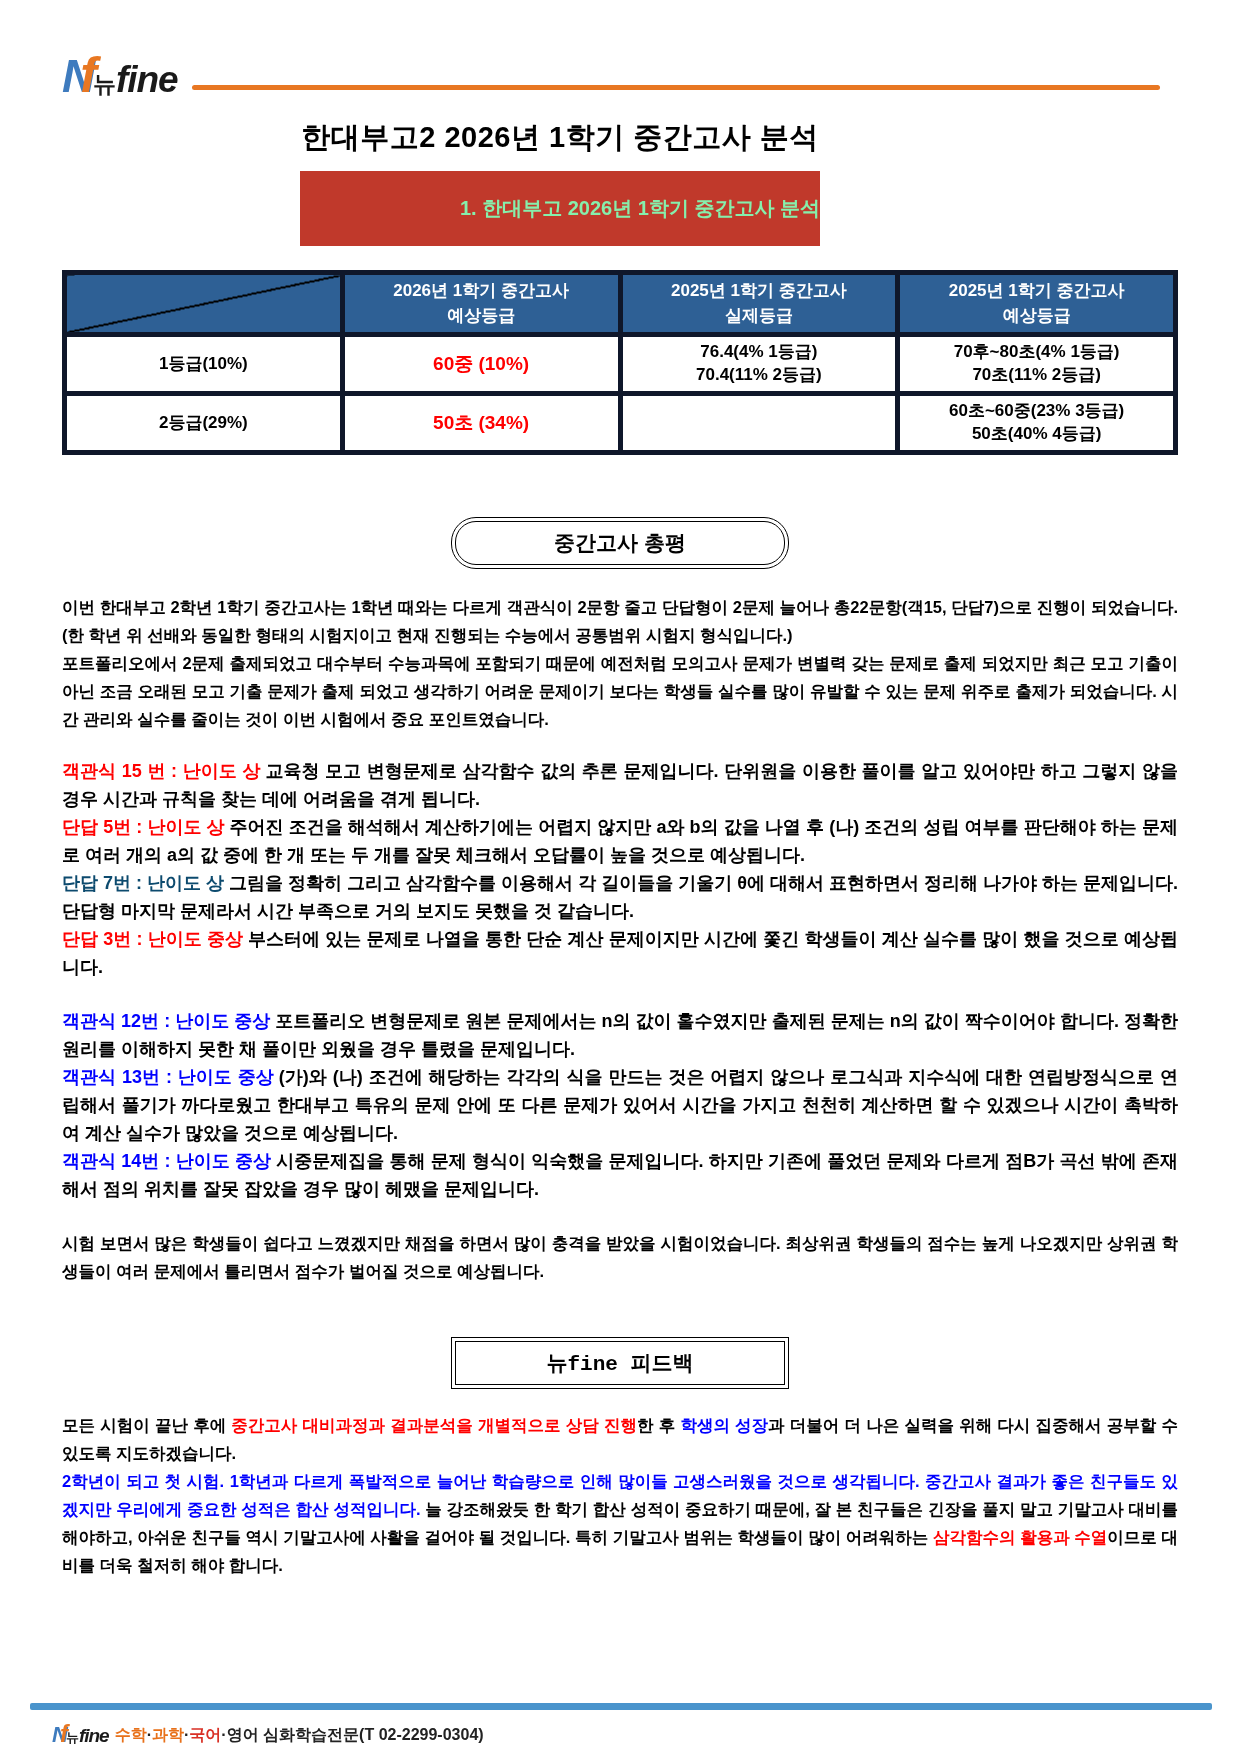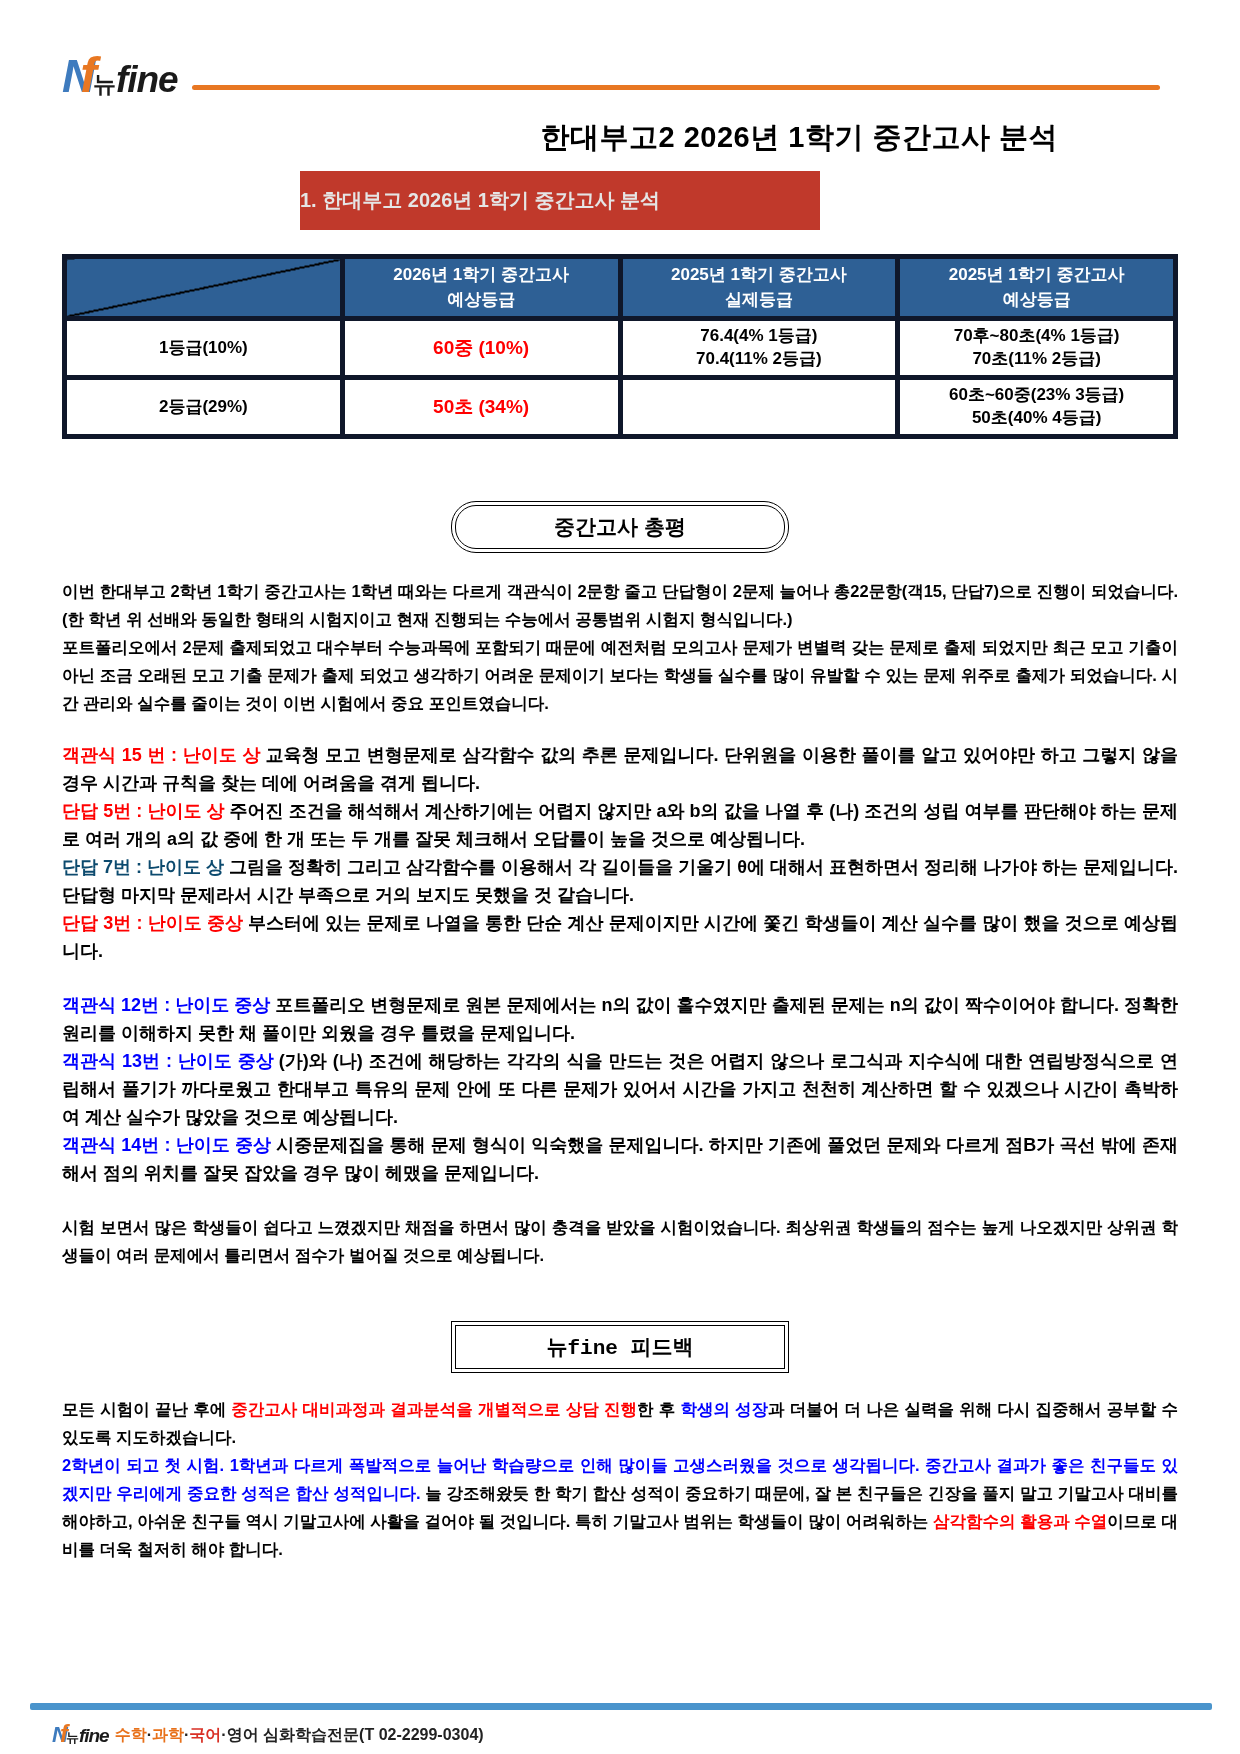--- a/index.html
+++ b/index.html
@@ -11,24 +11,24 @@
   }
   
   .brand-row { display:flex; align-items:flex-end; }
   .logo { white-space:nowrap; line-height:1; display:inline-block; }
   .logo .n { color:#3E7BBE; font-size:46px; font-weight:bold; font-style:italic; }
   .logo .f { color:#E87722; font-size:50px; font-weight:bold; font-style:italic; margin-left:-15px; }
   .logo .kor { color:#1a1a1a; font-size:23px; font-weight:bold; margin-left:-4px; }
   .logo .eng { color:#1a1a1a; font-size:37px; font-weight:bold; font-style:italic; letter-spacing:-1px; }
   .header-rule { flex:1; height:5px; background:#E87722; margin:0 18px 10px 14px; border-radius:3px; }
 
-  .doc-title { margin-top:18px; padding-right:120px; text-align:right;
+  .doc-title { margin-top:18px; padding-right:120px; text-align:center;
     font-size:29px; font-weight:800; letter-spacing:0.5px; }
-  .banner { width:520px; margin-left:238px; margin-top:13px; padding:16px 0;
-    color:#e5e5e5; text-align:left; font-size:20px; font-weight:bold; }
+  .banner { width:520px; margin-left:238px; margin-top:13px; padding:24px 0;
+    color:#86efac; text-align:right; font-size:20px; font-weight:bold; }
 
   
   .grade-table { width:1116px; margin-top:24px; border-collapse:collapse; table-layout:fixed;
     border:2px solid #000; }
   .grade-table th, .grade-table td { border:5px solid #0f172a; text-align:center;
     vertical-align:middle; font-weight:bold; padding:4px 2px; }
   .grade-table thead th { color:#fff; font-size:17px; height:58px; line-height:1.45;
     border-bottom:4px double #000; }
   .grade-table thead th.diag {
     background-image:linear-gradient(to bottom right,

